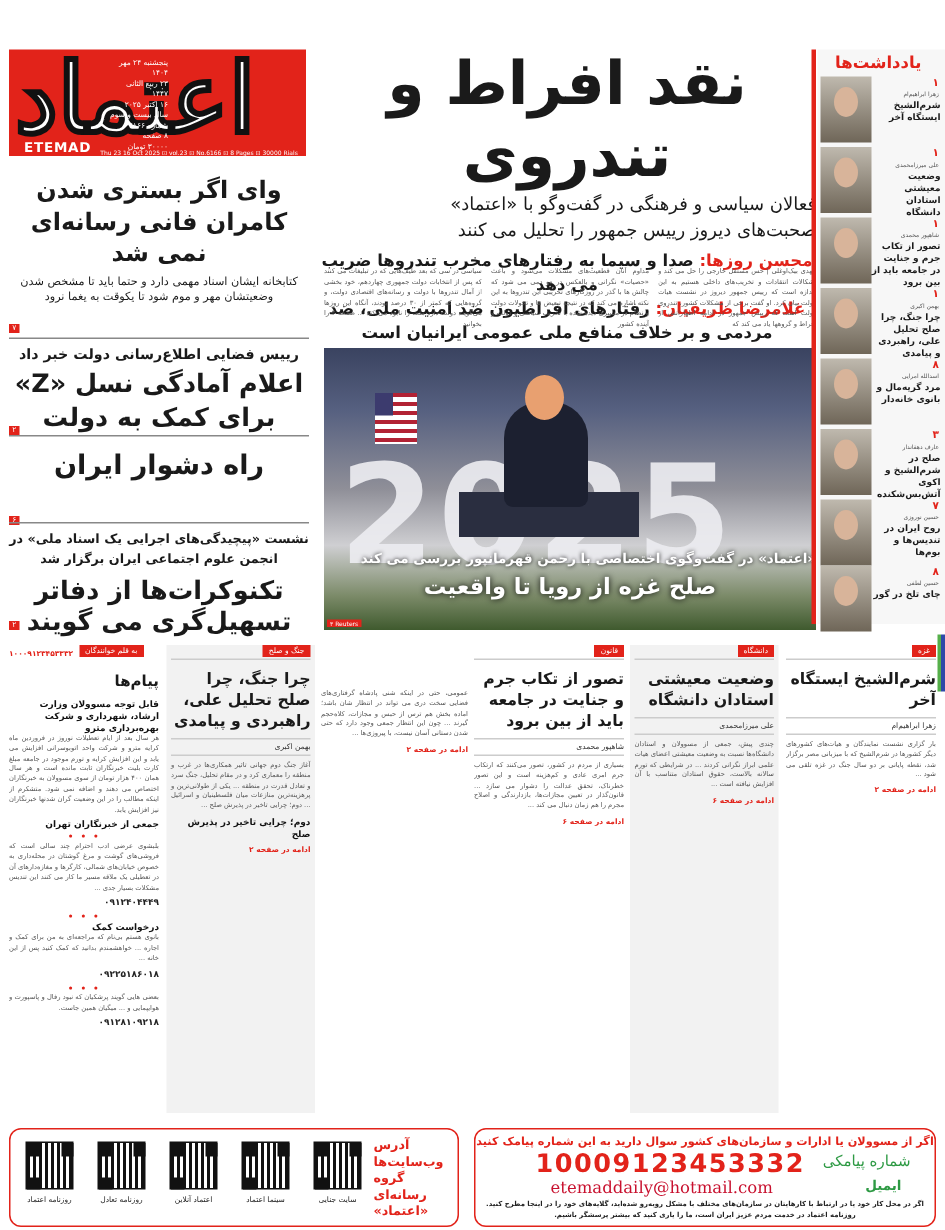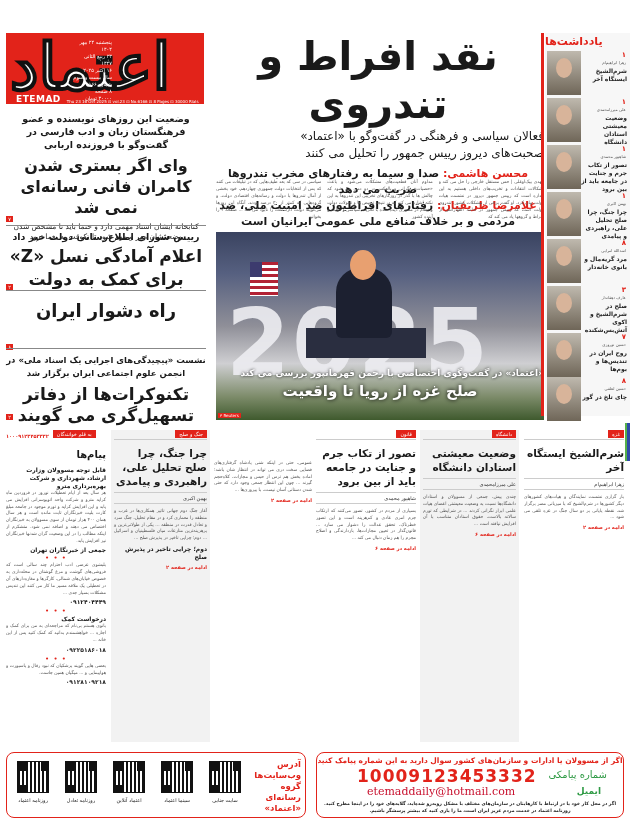--- a/index.html
+++ b/index.html
@@ -44,21 +44,21 @@
 
 .teaser{position:absolute;left:6px;width:200px;direction:rtl;text-align:center}
 .teaser .kicker{font-size:9.5px;font-weight:bold;line-height:13px}
 .teaser .big{font-size:16px;font-weight:bold;line-height:21px}
 .teaser .small{font-size:7.5px;line-height:10px}
 .pagemark{position:absolute;left:6px;width:7px;height:6px;background:#e2231a;color:#fff;font-size:5px;text-align:center;line-height:6px}
 .hr{position:absolute;left:6px;width:200px;height:1px;background:#888}
 
 
 #notes{left:545px;top:33px;width:85px;height:383px;background:#f7f7f7}
-#notes .title{color:#e2231a;font-size:11px;font-weight:bold;text-align:left;direction:rtl;padding:2px 4px 0 0}
+#notes .title{color:#e2231a;font-size:11px;font-weight:bold;text-align:center;direction:rtl;padding:2px 4px 0 0}
 .note{position:absolute;left:0;width:85px;height:46px}
 .note .pic{position:absolute;left:2px;top:0;width:34px;height:44px;background:linear-gradient(180deg,#bfb9ae,#6f6658)}
 .note .pic:after{content:"";position:absolute;left:9px;top:7px;width:16px;height:20px;border-radius:50%;background:#d8b49a}
 .note .num{position:absolute;right:4px;top:0;font-size:7px;font-weight:bold;color:#e2231a}
 .note .author{position:absolute;right:4px;top:9px;font-size:4px;color:#555;direction:rtl;white-space:nowrap}
 .note .head{position:absolute;right:3px;top:16px;width:46px;font-size:6px;font-weight:bold;line-height:8px;direction:rtl;text-align:right}
 #redbar{left:541px;top:33px;width:3px;height:383px;background:#e2231a}
 #greenbar{left:625px;top:423px;width:5px;height:38px;background:linear-gradient(90deg,#56b04a 50%,#2e4aa8 50%)}
 
 
@@ -74,21 +74,21 @@
 .phone{font-size:6px;font-weight:bold;color:#222;direction:ltr;text-align:right;margin:2px 0}
 .stars{color:#e2231a;font-size:7px;text-align:center;letter-spacing:1px}
 .subhead{font-size:6px;font-weight:bold;line-height:8px;color:#111}
 .smsline{display:flex;gap:4px;align-items:center;justify-content:flex-start;direction:ltr;margin-bottom:6px}
 .smsline .tag{position:static}
 .smsline .num{font-size:5px;color:#e2231a;font-weight:bold}
 
 
 .box{position:absolute;top:752px;height:66px;border:1.5px solid #e2231a;border-radius:8px}
 #qrbox{left:6px;width:300px}
-#qrbox .qtitle{position:absolute;right:4px;top:6px;width:52px;text-align:right;color:#e2231a;font-size:8.5px;font-weight:bold;line-height:11px;direction:rtl}
+#qrbox .qtitle{position:absolute;right:4px;top:6px;width:52px;text-align:left;color:#e2231a;font-size:8.5px;font-weight:bold;line-height:11px;direction:rtl}
 .qr{position:absolute;top:8px;width:40px;height:56px;text-align:center}
 .qr .code{width:32px;height:32px;margin:0 auto;
   background:
     linear-gradient(#111,#111) 0 0/9px 9px no-repeat,
     linear-gradient(#111,#111) 23px 0/9px 9px no-repeat,
     linear-gradient(#111,#111) 0 23px/9px 9px no-repeat,
     repeating-linear-gradient(90deg,#111 0 2px,#fff 2px 4px),
     repeating-linear-gradient(0deg,#fff 0 3px,transparent 3px 5px);
   background-blend-mode:normal;border:1px solid #111}
 .qr .lbl{font-size:5px;margin-top:4px;direction:rtl;white-space:nowrap}
@@ -118,21 +118,21 @@
     <span class="brand">ETEMAD</span>
     <span class="meta">Thu 23 16 Oct 2025  ⊡  vol.23  ⊡  No.6166  ⊡  8 Pages  ⊡  30000 Rials</span>
   </div>
 </div>
 
 <div id="mainhead" class="abs">
   <h1>نقد افراط و تندروی</h1>
   <div class="sub">فعالان سیاسی و فرهنگی در گفت‌وگو با «اعتماد»</div>
   <div class="sub">صحبت‌های دیروز رییس جمهور را تحلیل می کنند</div>
   <div class="quote" style="margin-top:4px">
-    <span class="speaker">محسن هاشمی:</span><span> صدا و سیما به رفتارهای مخرب تندروها ضریب می دهد</span>
+    <span class="speaker">محسن روزها:</span><span> صدا و سیما به رفتارهای مخرب تندروها ضریب می دهد</span>
   </div>
   <div class="quote">
     <span class="speaker">غلامرضا ظریفیان:</span><span> رفتارهای افراطیون ضد امنیت ملی، ضد مردمی و بر خلاف منافع ملی عمومی ایرانیان است</span>
   </div>
 </div>
 
 <div id="leadcols" class="abs">
   <div class="col">مهدی بیک‌اوغلی | حس مستقل خارجی را حل می کند و اشکالات انتقادات و تخریب‌های داخلی هستیم به این اندازه است که رییس جمهور دیروز در نشست هیات دولت بیان کرد. او گفت برخی از مشکلات کشور، تندروی دولت است که رییس جمهور در ادامه اظهاراتش از افراط و گروهها یاد می کند که</div>
   <div class="col">مداوم آنان قطعیت‌های مشکلات می‌شود و باعث «حصیات» نگرانی و بالعکس در دو دمی می شود که چالش ها با گذر در روزگارهای تخریبی این تندروها به این نکته اشاره می کند که در نتیجه تبعیض ها و تحولات دولت و نظام در مسیری دیده شده با تخریب سیاسی و دولت و آینده کشور</div>
   <div class="col">سیاسی در سی که بعد طیف‌هایی که در تبلیغات می کنند که پس از انتخابات دولت جمهوری چهاردهم، خود بخشی از آمال تندروها با دولت و رسانه‌های اقتصادی دولت، و گروه‌هایی که کمتر از ۳۰ درصد بودند، آنگاه این روزها می‌گویند دولت دارد ملت را نابود می کند ... صفحه ۲ را بخوانید</div>
@@ -143,29 +143,28 @@
   <div class="flag"></div>
   <div class="podium"></div>
   <div class="figure"></div>
   <div class="head"></div>
   <div class="cap1">«اعتماد» در گفت‌وگوی اختصاصی با رحمن قهرمانپور بررسی می کند</div>
   <div class="cap2">صلح غزه از رویا تا واقعیت</div>
   <div class="credit">۳ Reuters</div>
 </div>
 
 <div class="teaser" style="top:112px">
-  <div class="kicker">وضعیت این روزهای نویسنده و عضو فرهنگستان زبان و ادب فارسی در گفت‌وگو با فروزنده اربابی</div>
   <div class="big" style="margin-top:4px">وای اگر بستری شدن کامران فانی رسانه‌ای نمی شد</div>
   <div class="small" style="margin-top:4px">کتابخانه ایشان اسناد مهمی دارد و حتما باید تا مشخص شدن وضعیتشان مهر و موم شود تا یکوقت به یغما نرود</div>
 </div>
 <div class="pagemark" style="top:216px">۷</div>
 <div class="hr" style="top:225px"></div>
 
 <div class="teaser" style="top:230px">
-  <div class="kicker">رییس شورای اطلاع‌رسانی دولت خبر داد</div>
+  <div class="kicker">رییس فضایی اطلاع‌رسانی دولت خبر داد</div>
   <div class="big" style="margin-top:2px;font-size:17px;line-height:23px">اعلام آمادگی نسل «Z» برای کمک به دولت</div>
 </div>
 <div class="pagemark" style="top:284px">۲</div>
 <div class="hr" style="top:290px"></div>
 
 <div class="teaser" style="top:296px">
   <div class="big" style="margin-top:4px;font-size:18px">راه دشوار ایران</div>
 </div>
 <div class="pagemark" style="top:344px">۶</div>
 <div class="hr" style="top:348px"></div>

